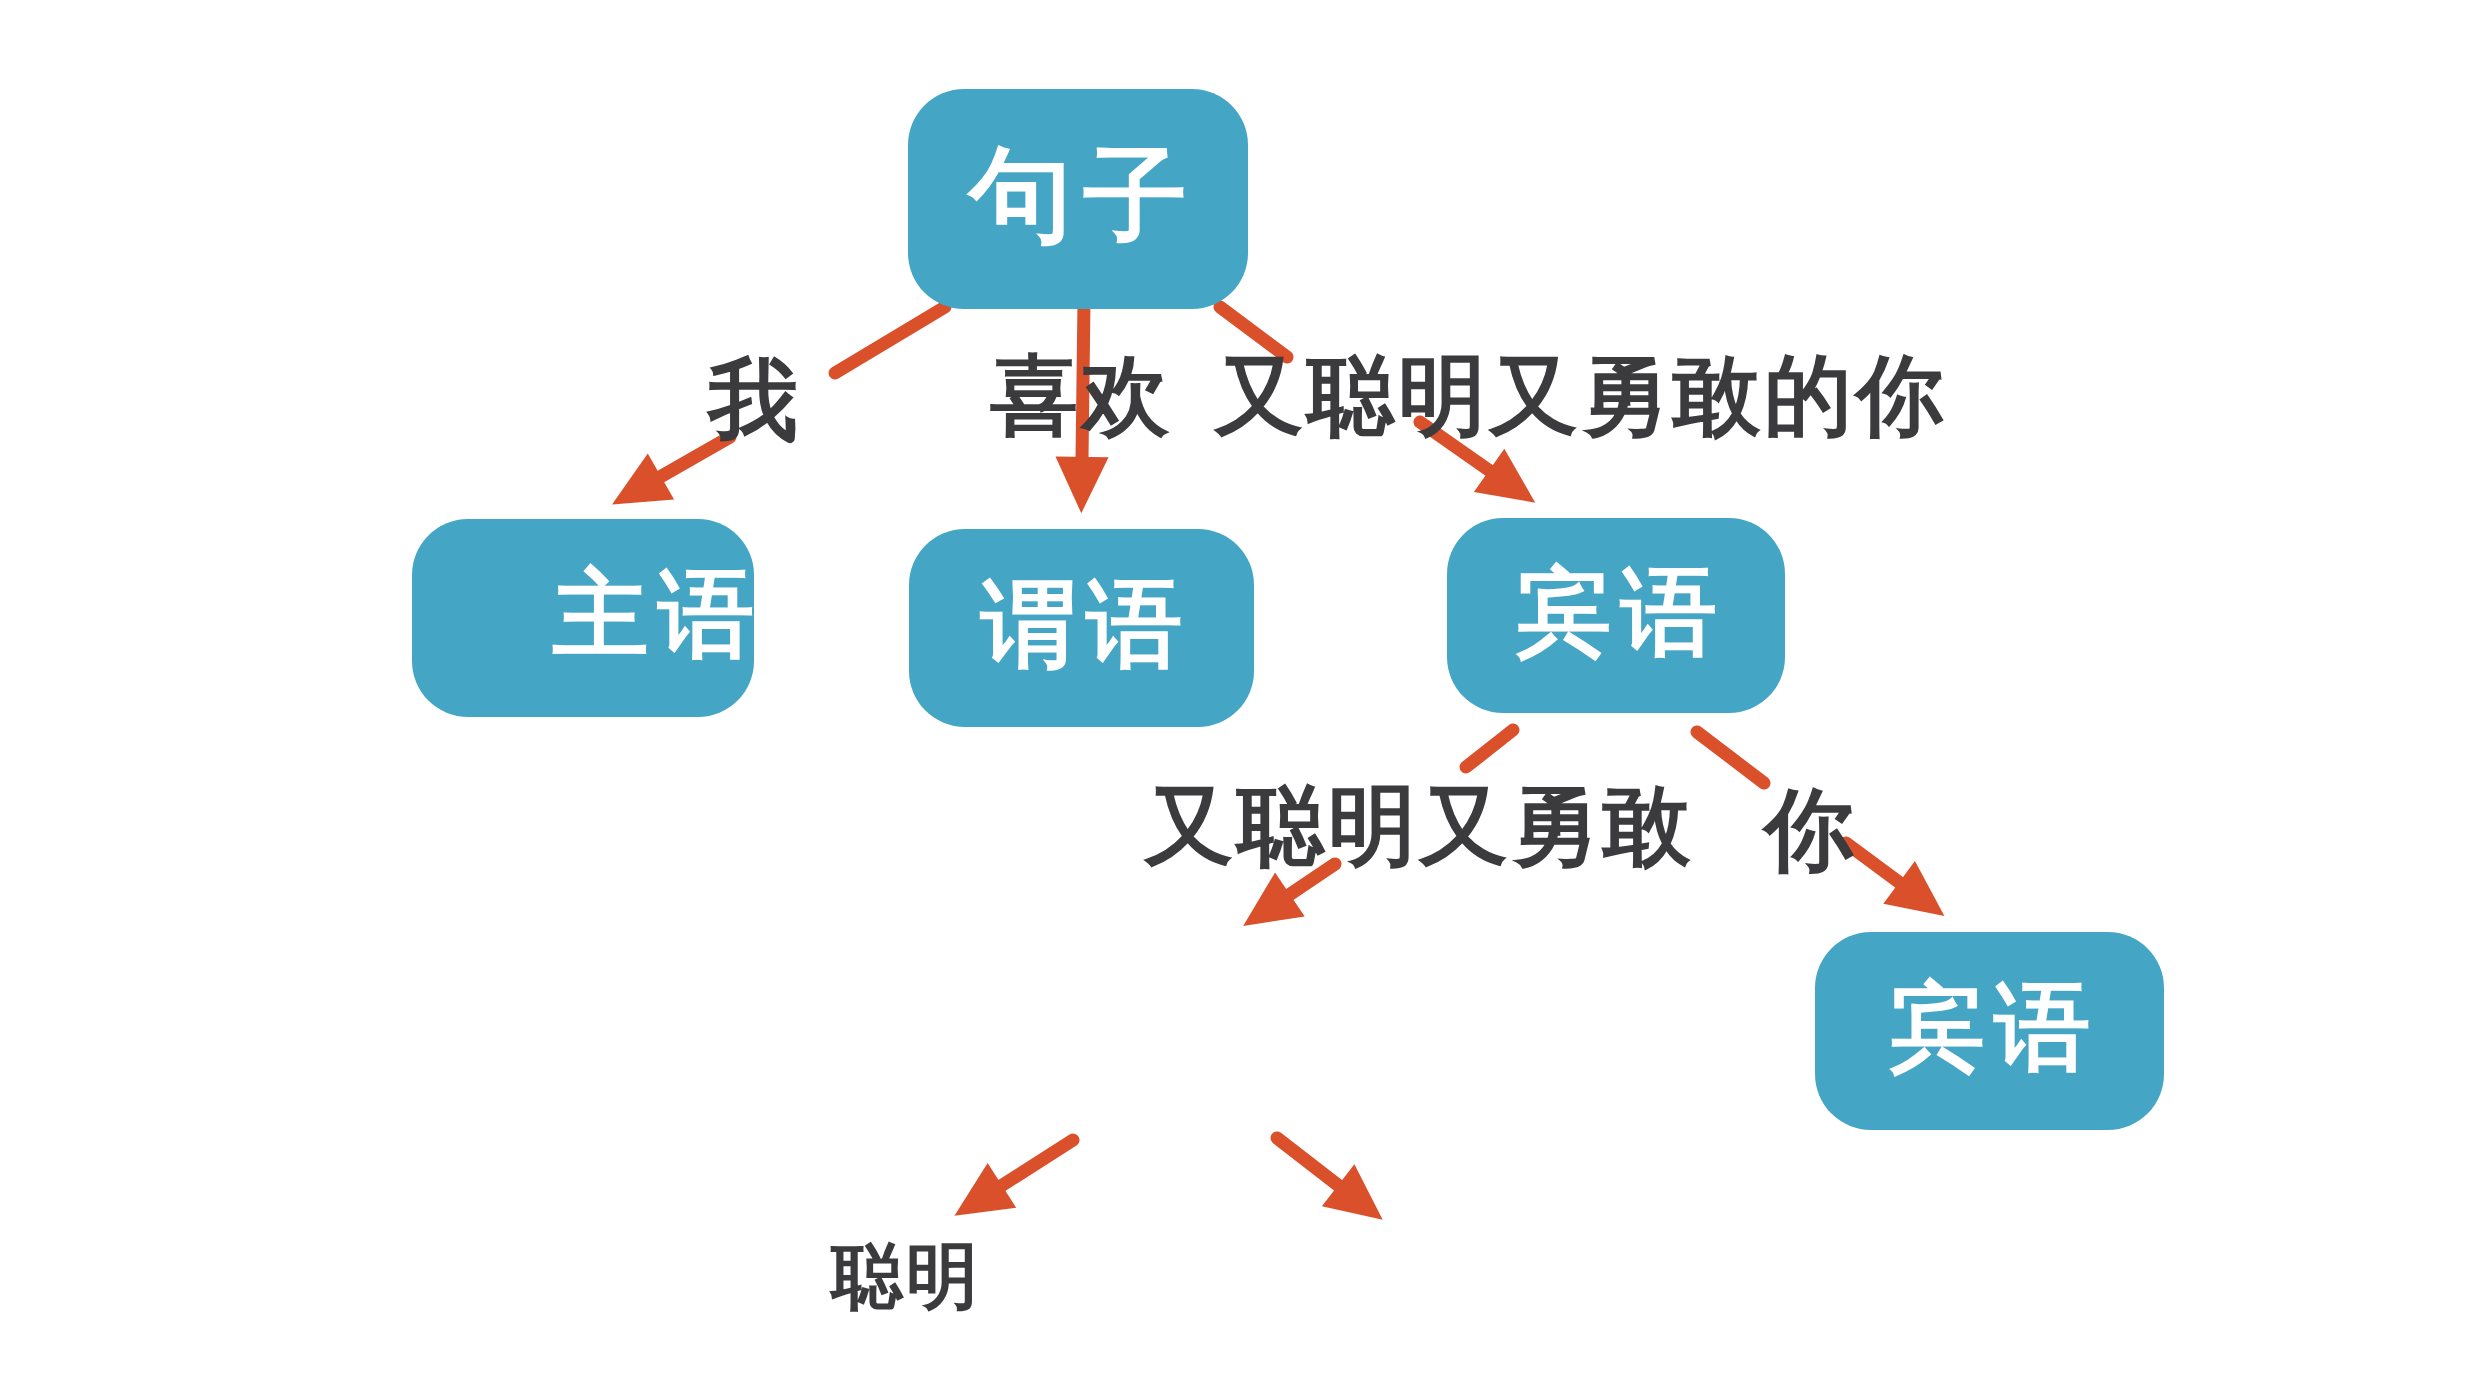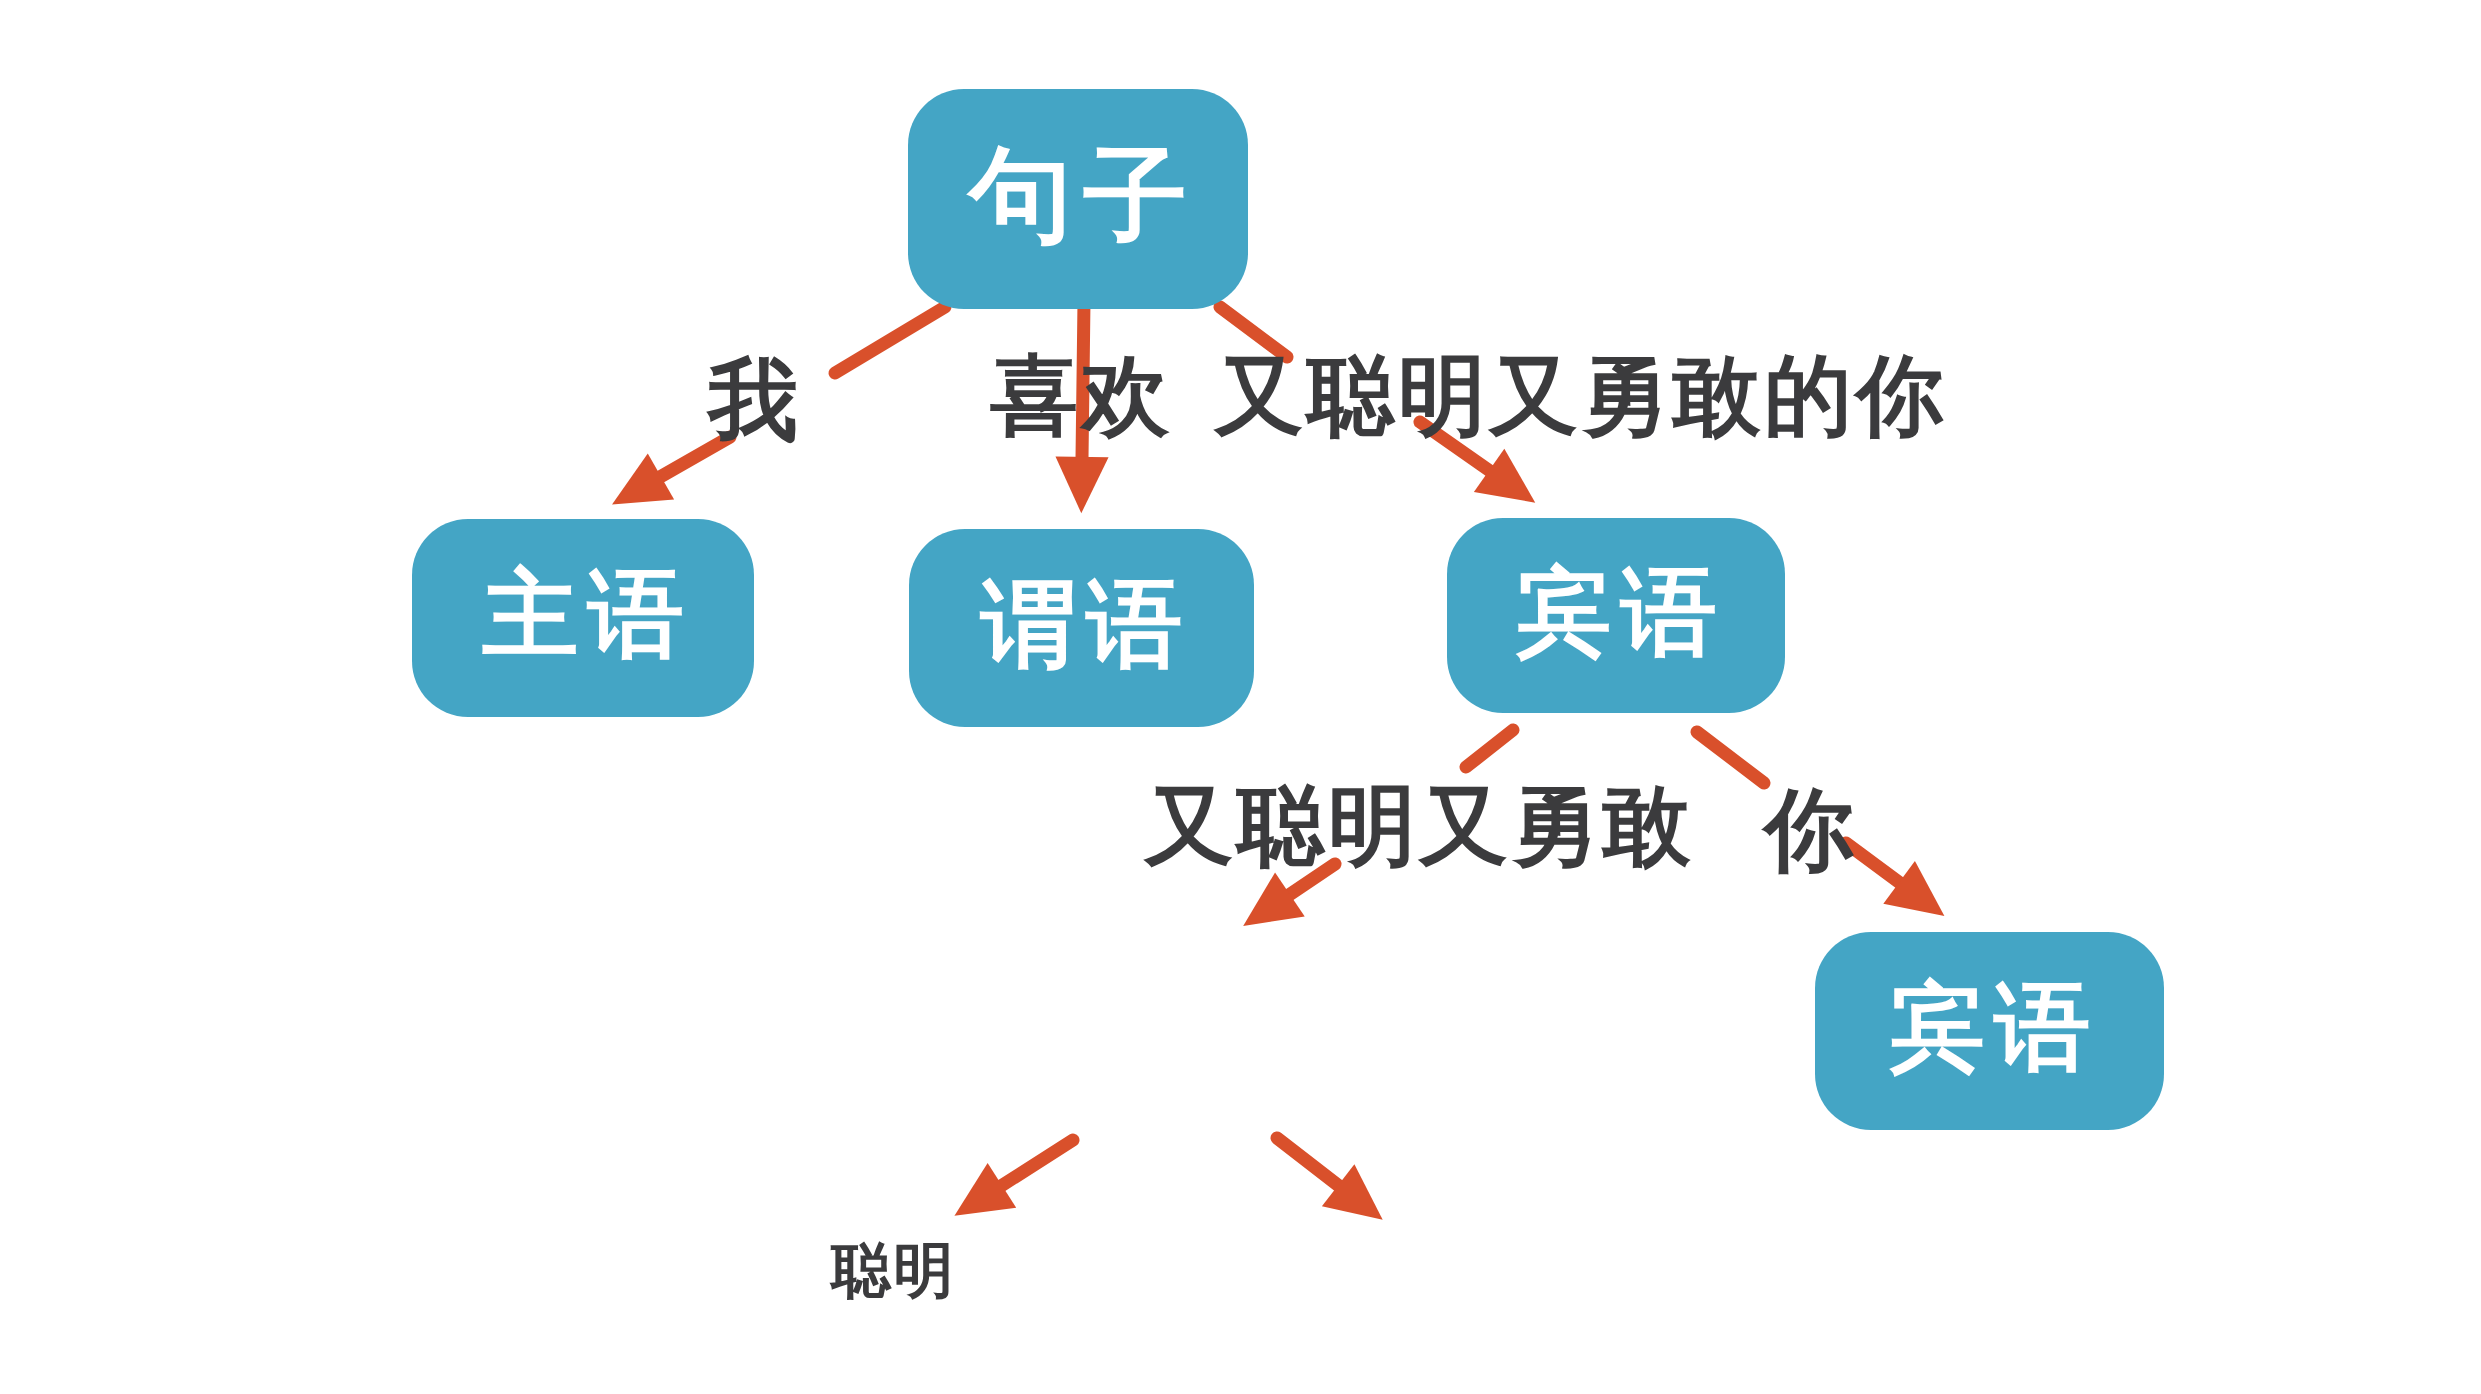--- a/index.html
+++ b/index.html
@@ -76,21 +76,21 @@
         <line x1="1806" y1="843" x2="1860" y2="883" stroke="#d9502b" stroke-width="13" stroke-linecap="round" marker-end="url(#arrowhead)"></line>
         <line x1="1033" y1="1140" x2="961" y2="1186" stroke="#d9502b" stroke-width="13" stroke-linecap="round" marker-end="url(#arrowhead)"></line>
         <line x1="1237" y1="1138" x2="1299" y2="1186" stroke="#d9502b" stroke-width="13" stroke-linecap="round" marker-end="url(#arrowhead)"></line>
       </g>
   </svg>
 
   <div class="node" style="left:868px; top:89px;  width:340px; height:220px; font-size:104px;">
     <span class="node-text">句子</span>
   </div>
 
-  <div class="node" style="left:372px; top:519px; width:342px; height:198px; font-size:96px;">
+  <div class="node" style="left:372px; top:519px; width:342px; height:198px; font-size:96px;justify-content:flex-end;">
     <span class="node-text">主语</span>
   </div>
 
   <div class="node" style="left:869px; top:529px; width:345px; height:198px; font-size:96px;">
     <span class="node-text">谓语</span>
   </div>
 
   <div class="node" style="left:1407px; top:518px; width:338px; height:195px; font-size:96px;">
     <span class="node-text">宾语</span>
   </div>
@@ -103,16 +103,16 @@
   <div class="edge-label" style="left:668px;  top:355px; font-size:90px;">我</div>
 
   <div class="edge-label" style="left:1175px; top:352px; font-size:88px;">又聪明又勇敢的你</div>
 
   <div class="edge-label" style="left:950px;  top:352px; font-size:88px;">喜欢</div>
 
   <div class="edge-label" style="left:1105px; top:782px; font-size:88px;">又聪明又勇敢</div>
 
   <div class="edge-label" style="left:1724px; top:785px; font-size:90px;">你</div>
 
-  <div class="edge-label" style="left:791px;  top:1240px; font-size:60px;">聪明</div>
+  <div class="edge-label" style="left:791px;  top:1240px; font-size:72px;">聪明</div>
 
 
 </div>
 
 </body></html>

